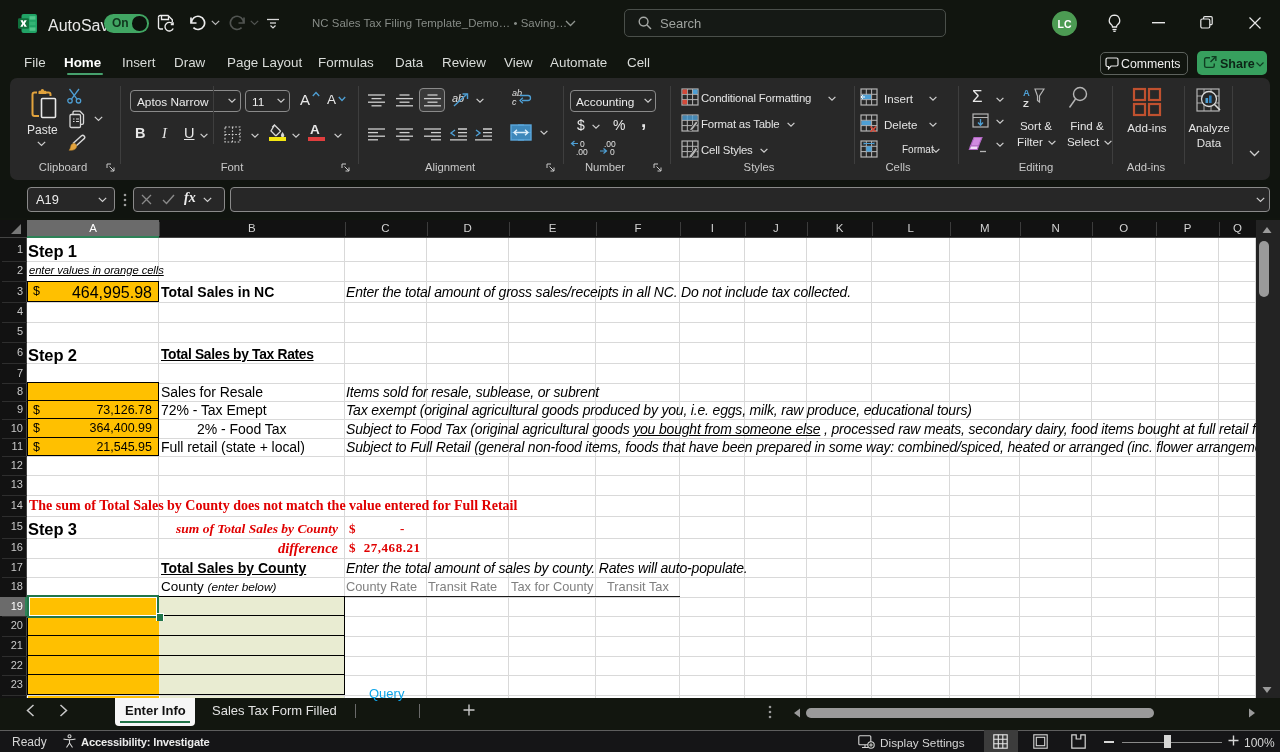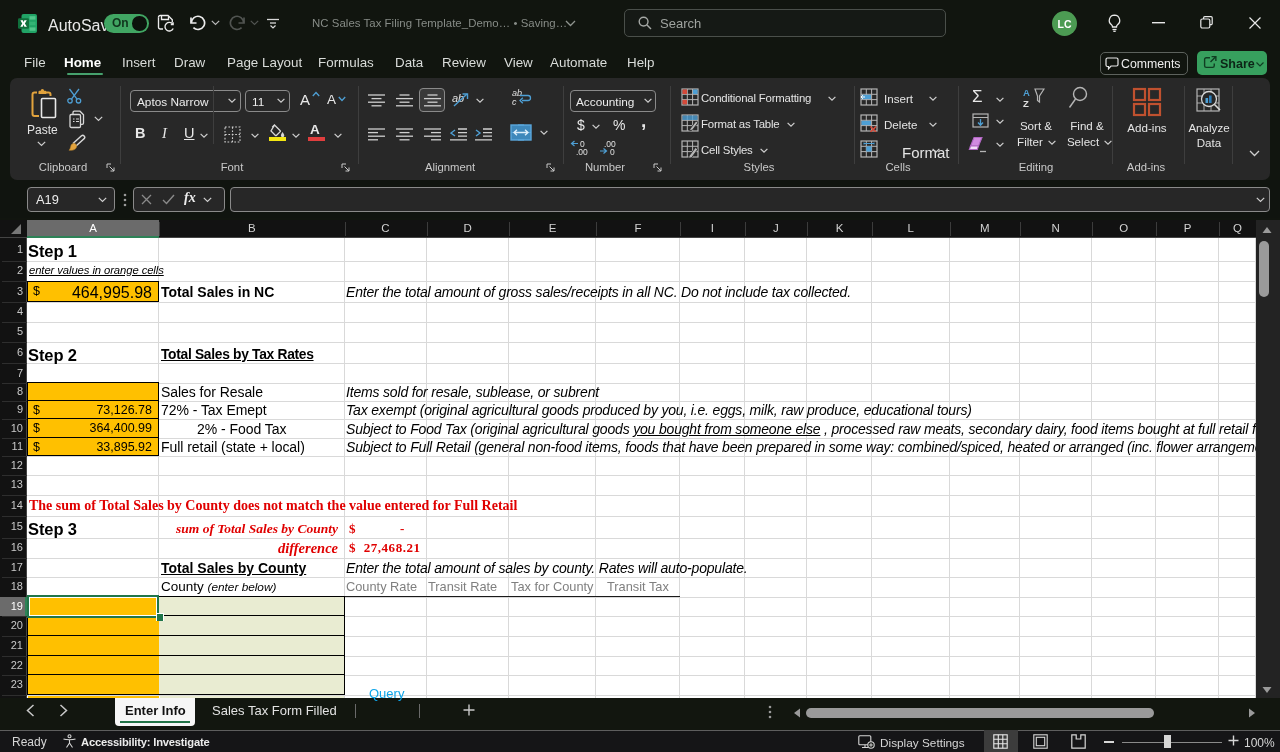--- a/index.html
+++ b/index.html
@@ -79,21 +79,21 @@
 <div class="abs" style="left:24px;top:55px;width:44px;font-size:13.4px;color:#d9dcd9;">File</div>
 <div class="abs" style="left:64px;top:55px;width:50px;font-size:13.4px;color:#fff;font-weight:bold;">Home</div>
 <div class="abs" style="left:122px;top:55px;width:44px;font-size:13.4px;color:#d9dcd9;">Insert</div>
 <div class="abs" style="left:174px;top:55px;width:43px;font-size:13.4px;color:#d9dcd9;">Draw</div>
 <div class="abs" style="left:227px;top:55px;width:82px;font-size:13.4px;color:#d9dcd9;">Page Layout</div>
 <div class="abs" style="left:318px;top:55px;width:67px;font-size:13.4px;color:#d9dcd9;">Formulas</div>
 <div class="abs" style="left:395px;top:55px;width:38px;font-size:13.4px;color:#d9dcd9;">Data</div>
 <div class="abs" style="left:442px;top:55px;width:52px;font-size:13.4px;color:#d9dcd9;">Review</div>
 <div class="abs" style="left:504px;top:55px;width:36px;font-size:13.4px;color:#d9dcd9;">View</div>
 <div class="abs" style="left:550px;top:55px;width:67px;font-size:13.4px;color:#d9dcd9;">Automate</div>
-<div class="abs" style="left:627px;top:55px;width:39px;font-size:13.4px;color:#d9dcd9;">Help</div>
+<div class="abs" style="left:627px;top:55px;width:39px;font-size:13.4px;color:#d9dcd9;">Cell</div>
 <div class="abs" style="left:67px;top:73px;width:36px;height:2.2px;background:#46a16d;border-radius:2px;"></div>
 <div class="abs" style="left:1100px;top:52px;width:88px;height:23px;border:1px solid #5d625d;border-radius:5px;"></div>
 <svg class="abs" style="left:1105px;top:57px" width="14" height="13" viewBox="0 0 14 13" fill="none" stroke="#e8e8e8" stroke-width="1.2">
 <path d="M1 2.5 a1.5 1.5 0 0 1 1.5-1.5 h9 a1.5 1.5 0 0 1 1.5 1.5 v5 a1.5 1.5 0 0 1-1.5 1.5 h-5.5 L3.5 11.8 V9.5 h-1 A1.5 1.5 0 0 1 1 8 Z"></path>
 </svg>
 <div class="abs" style="left:1121px;top:57px;font-size:12.3px;color:#ededed;">Comments</div>
 <div class="abs" style="left:1197px;top:51px;width:70px;height:23.5px;border-radius:5px;background:#37a05e;"></div>
 <svg class="abs" style="left:1203px;top:55px" width="15" height="15" viewBox="0 0 14 14" fill="none" stroke="#103d22" stroke-width="1.3">
 <path d="M6.5 2.5 H3 a1.5 1.5 0 0 0-1.5 1.5 v6 A1.5 1.5 0 0 0 3 11.5 h6 a1.5 1.5 0 0 0 1.5-1.5 V8"></path>
 <path d="M8 1.5 h4 v4"></path>
@@ -350,21 +350,21 @@
 <div class="abs" style="left:884px;top:118px;font-size:11.6px;color:#e4e4e4;">Delete</div>
 <svg class="abs" style="left:929px;top:122px" width="8" height="6" viewBox="0 0 8 6" fill="none" stroke="#cfcfcf" stroke-width="1.2">
       <path d="M0.6 0.8 L4 4.2 L7.4 0.8"></path>
     </svg>
 <svg class="abs" style="left:860px;top:140px" width="18" height="18" viewBox="0 0 18 18" fill="none">
 <rect x="1" y="1" width="16" height="16" stroke="#b5b5b5" stroke-width="1.2"></rect>
 <path d="M1 6.3 H17 M1 11.6 H17 M6.3 1 V17 M11.6 1 V17" stroke="#b5b5b5" stroke-width="1"></path>
 <rect x="6.3" y="6.3" width="5.3" height="5.3" fill="#4e9fd4"></rect>
       <path d="M4 3.5 h10 M4 2.5 v2 M14 2.5 v2" stroke="#4e9fd4" stroke-width="1"></path>
     </svg>
-<div class="abs" style="left:884px;top:144px;font-size:15px;color:#e4e4e4;padding-left:18px;">Format</div>
+<div class="abs" style="left:884px;top:144px;font-size:10px;color:#e4e4e4;padding-left:18px;">Format</div>
 <svg class="abs" style="left:932px;top:148px" width="8" height="6" viewBox="0 0 8 6" fill="none" stroke="#cfcfcf" stroke-width="1.2">
       <path d="M0.6 0.8 L4 4.2 L7.4 0.8"></path>
     </svg>
 <div class="abs" style="left:972px;top:87px;font-size:17px;color:#e8e8e8;">Σ</div>
 <svg class="abs" style="left:996px;top:97px" width="8" height="6" viewBox="0 0 8 6" fill="none" stroke="#cfcfcf" stroke-width="1.2">
       <path d="M0.6 0.8 L4 4.2 L7.4 0.8"></path>
     </svg>
 <svg class="abs" style="left:972px;top:113px" width="17" height="15" viewBox="0 0 17 15" fill="none">
 <rect x="1" y="1" width="15" height="13" stroke="#b5b5b5" stroke-width="1.2"></rect>
 <path d="M1 4.5 H16" stroke="#b5b5b5" stroke-width="1"></path>
@@ -602,21 +602,21 @@
 <div class="abs" style="left:346px;top:384.25px;font-size:14px;color:#000;font-style:italic;letter-spacing:-0.18px;white-space:nowrap;">Items sold for resale, sublease, or subrent</div>
 <div class="abs" style="left:33px;top:402.85px;font-size:12.5px;color:#000;white-space:nowrap;">$</div>
 <div class="abs" style="right:1128px;top:402.85px;font-size:12.5px;color:#000;white-space:nowrap;">73,126.78</div>
 <div class="abs" style="left:161px;top:402.25px;font-size:14px;color:#000;letter-spacing:-0.05px;white-space:nowrap;">72% - Tax Emept</div>
 <div class="abs" style="left:346px;top:402.25px;font-size:14px;color:#000;font-style:italic;letter-spacing:-0.18px;white-space:nowrap;">Tax exempt (original agricultural goods produced by you, i.e. eggs, milk, raw produce, educational tours)</div>
 <div class="abs" style="left:33px;top:421.35px;font-size:12.5px;color:#000;white-space:nowrap;">$</div>
 <div class="abs" style="right:1128px;top:421.35px;font-size:12.5px;color:#000;white-space:nowrap;">364,400.99</div>
 <div class="abs" style="left:161px;top:420.75px;font-size:14px;color:#000;letter-spacing:-0.05px;white-space:nowrap;margin-left:36px;">2% - Food Tax</div>
 <div class="abs" style="left:346px;top:420.75px;font-size:14px;color:#000;font-style:italic;letter-spacing:-0.18px;width:910px;overflow:hidden;white-space:nowrap;">Subject to Food Tax (original agricultural goods <span style="text-decoration:underline;">you bought from someone else</span> , processed raw meats, secondary dairy, food items bought at full retail f</div>
 <div class="abs" style="left:33px;top:439.85px;font-size:12.5px;color:#000;white-space:nowrap;">$</div>
-<div class="abs" style="right:1128px;top:439.85px;font-size:12.5px;color:#000;white-space:nowrap;">33,895.92</div>
+<div class="abs" style="right:1128px;top:439.85px;font-size:12.5px;color:#000;white-space:nowrap;">21,545.95</div>
 <div class="abs" style="left:161px;top:439.25px;font-size:14px;color:#000;letter-spacing:-0.05px;white-space:nowrap;">Full retail (state + local)</div>
 <div class="abs" style="left:346px;top:439.25px;font-size:14px;color:#000;font-style:italic;letter-spacing:-0.18px;width:910px;overflow:hidden;white-space:nowrap;">Subject to Full Retail (general non-food items, foods that have been prepared in some way: combined/spiced, heated or arranged (inc. flower arrangeme</div>
 <div class="abs" style="left:29px;top:497.5px;font-size:14px;color:#e00000;font-weight:bold;font-family:'Liberation Serif',serif;letter-spacing:0;white-space:nowrap;">The sum of Total Sales by County does not match the value entered for Full Retail</div>
 <div class="abs" style="left:28px;top:519.5px;font-size:16.5px;font-weight:bold;color:#000;letter-spacing:-0.1px;white-space:nowrap;">Step 3</div>
 <div class="abs" style="right:942px;top:521.25px;font-size:13.5px;color:#e00000;font-weight:bold;font-style:italic;font-family:'Liberation Serif',serif;white-space:nowrap;">sum of Total Sales by County</div>
 <div class="abs" style="left:349px;top:521.25px;font-size:13px;color:#e00000;font-family:'Liberation Serif',serif;font-weight:bold;white-space:nowrap;">$</div>
 <div class="abs" style="left:400px;top:521.25px;font-size:13px;color:#e00000;font-family:'Liberation Serif',serif;font-weight:bold;white-space:nowrap;">-</div>
 <div class="abs" style="right:942px;top:540.25px;font-size:14.5px;color:#e00000;font-weight:bold;font-style:italic;font-family:'Liberation Serif',serif;white-space:nowrap;">difference</div>
 <div class="abs" style="left:349px;top:540.25px;font-size:13px;color:#e00000;font-family:'Liberation Serif',serif;font-weight:bold;letter-spacing:0.55px;white-space:nowrap;">$&nbsp; 27,468.21</div>
 <div class="abs" style="left:161px;top:559.75px;font-size:14px;font-weight:bold;color:#000;text-decoration:underline;letter-spacing:0;white-space:nowrap;">Total Sales by County</div>

